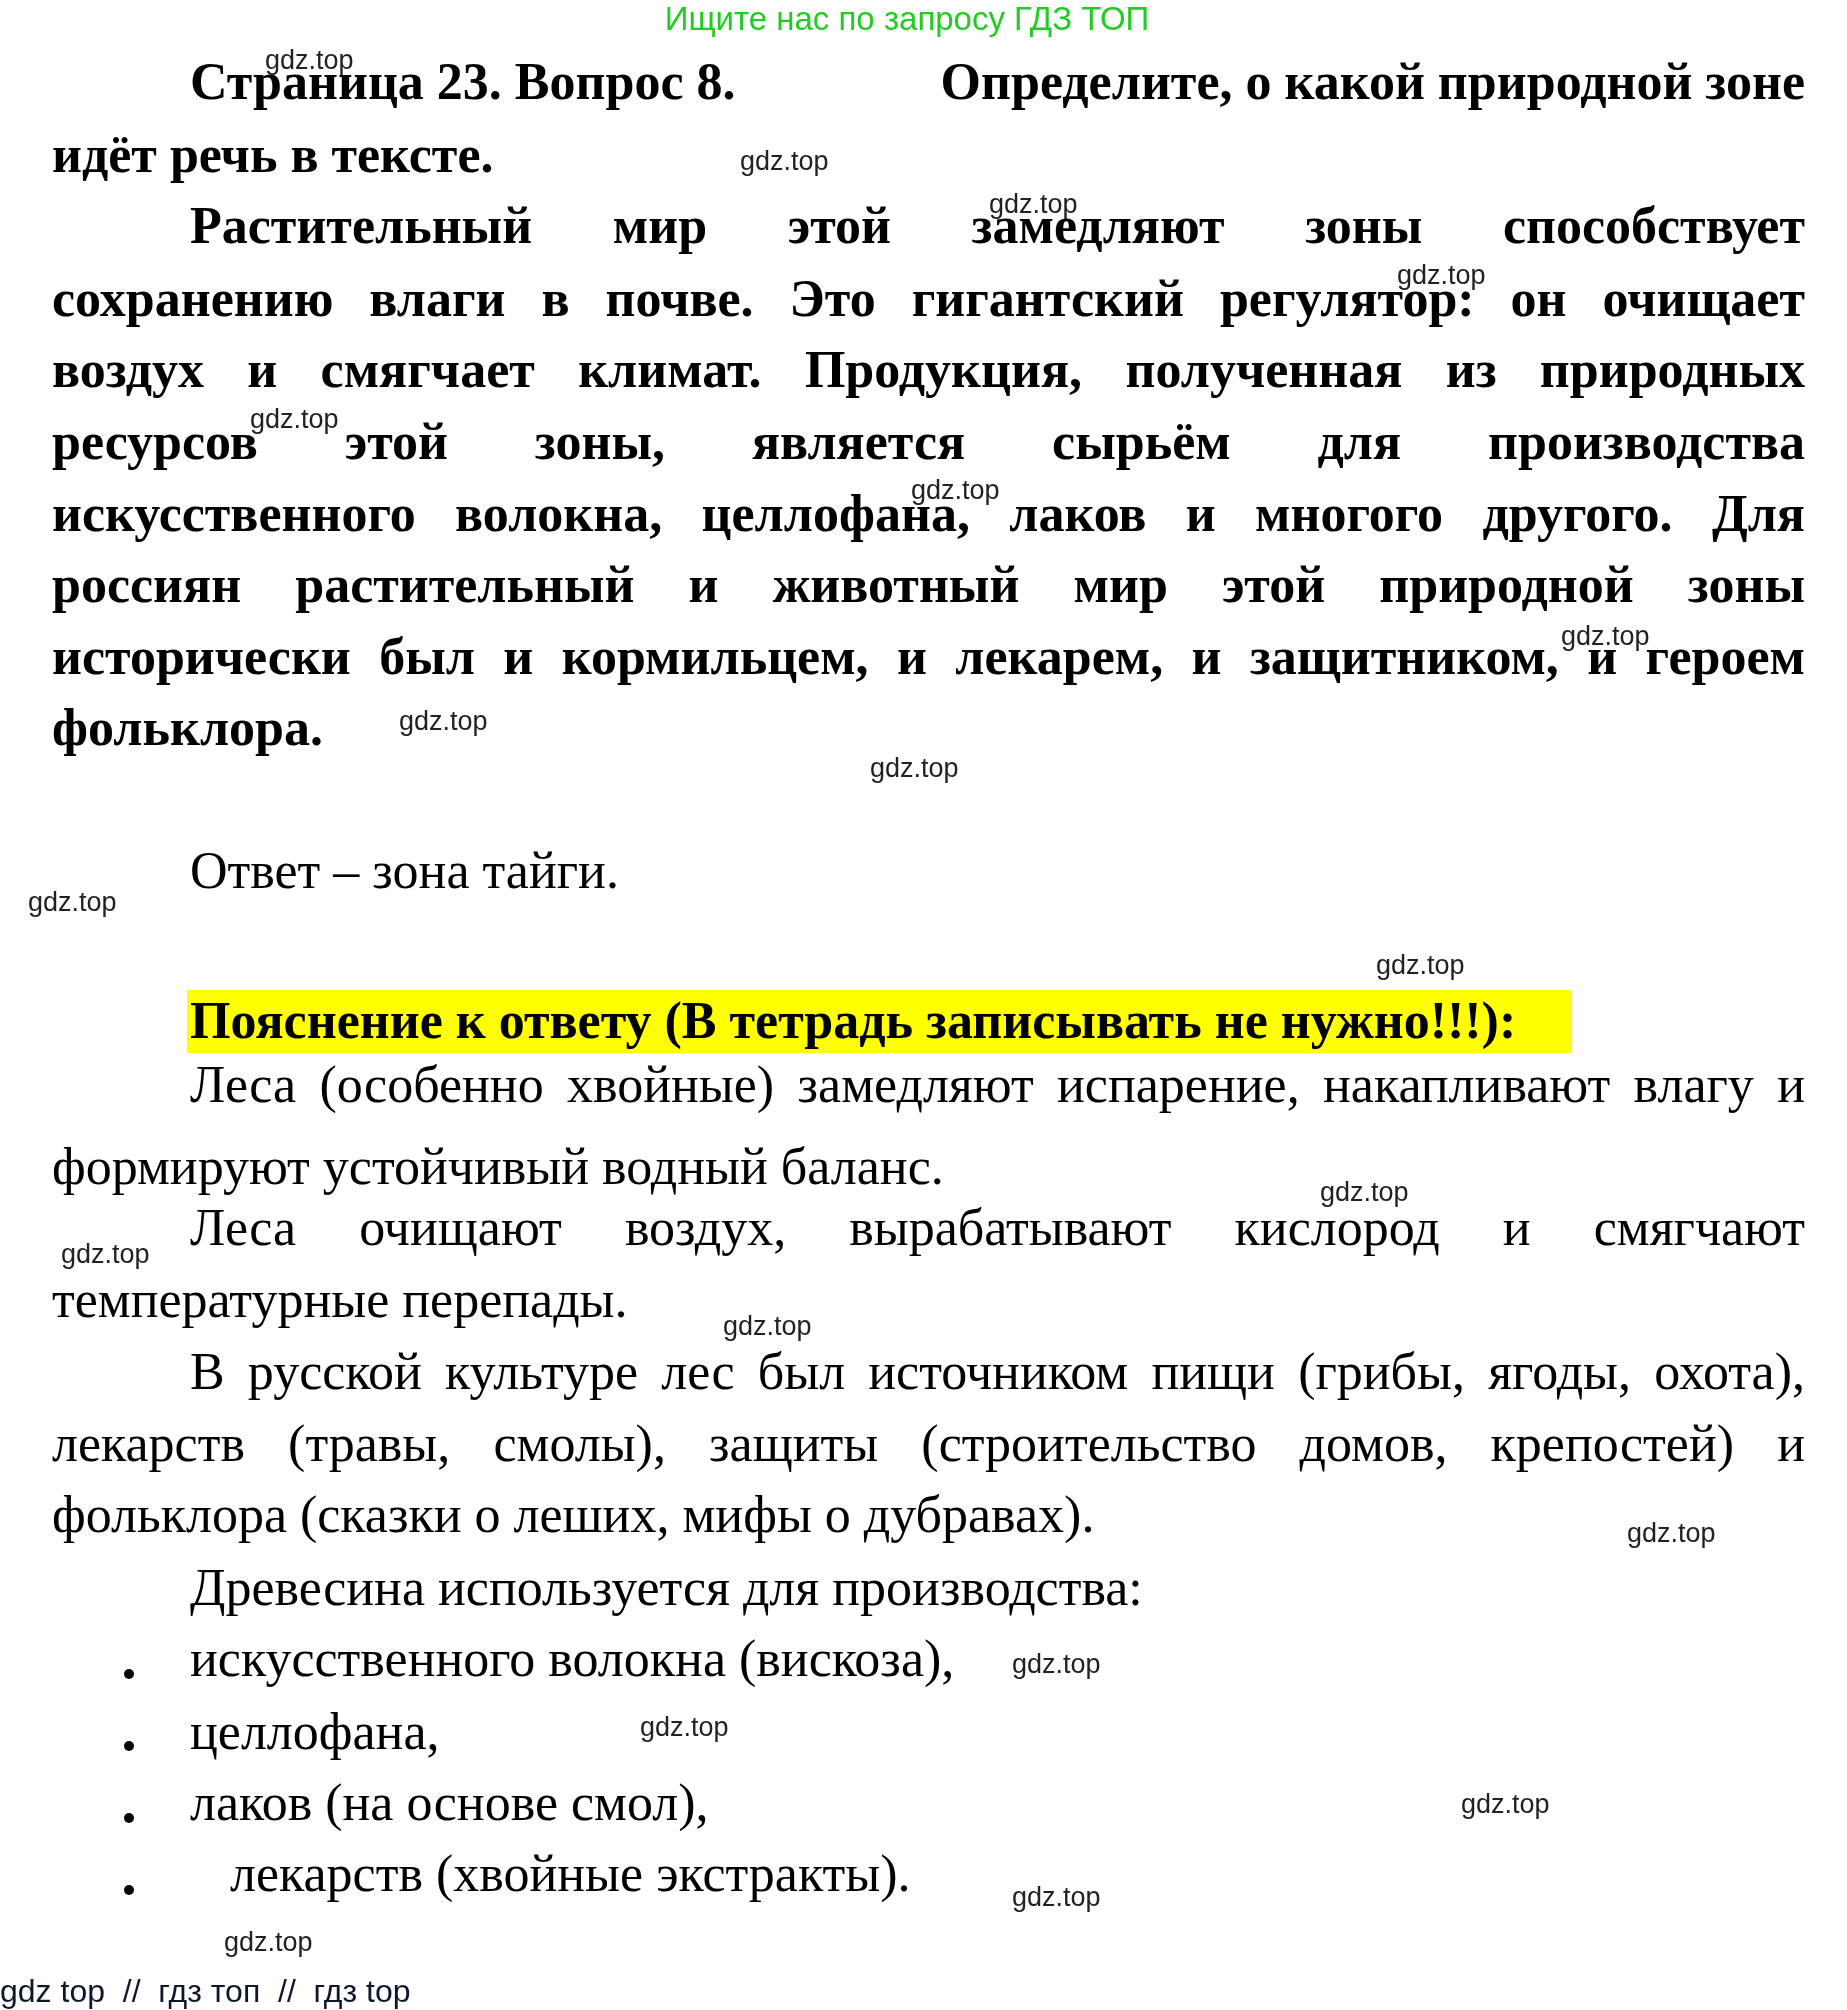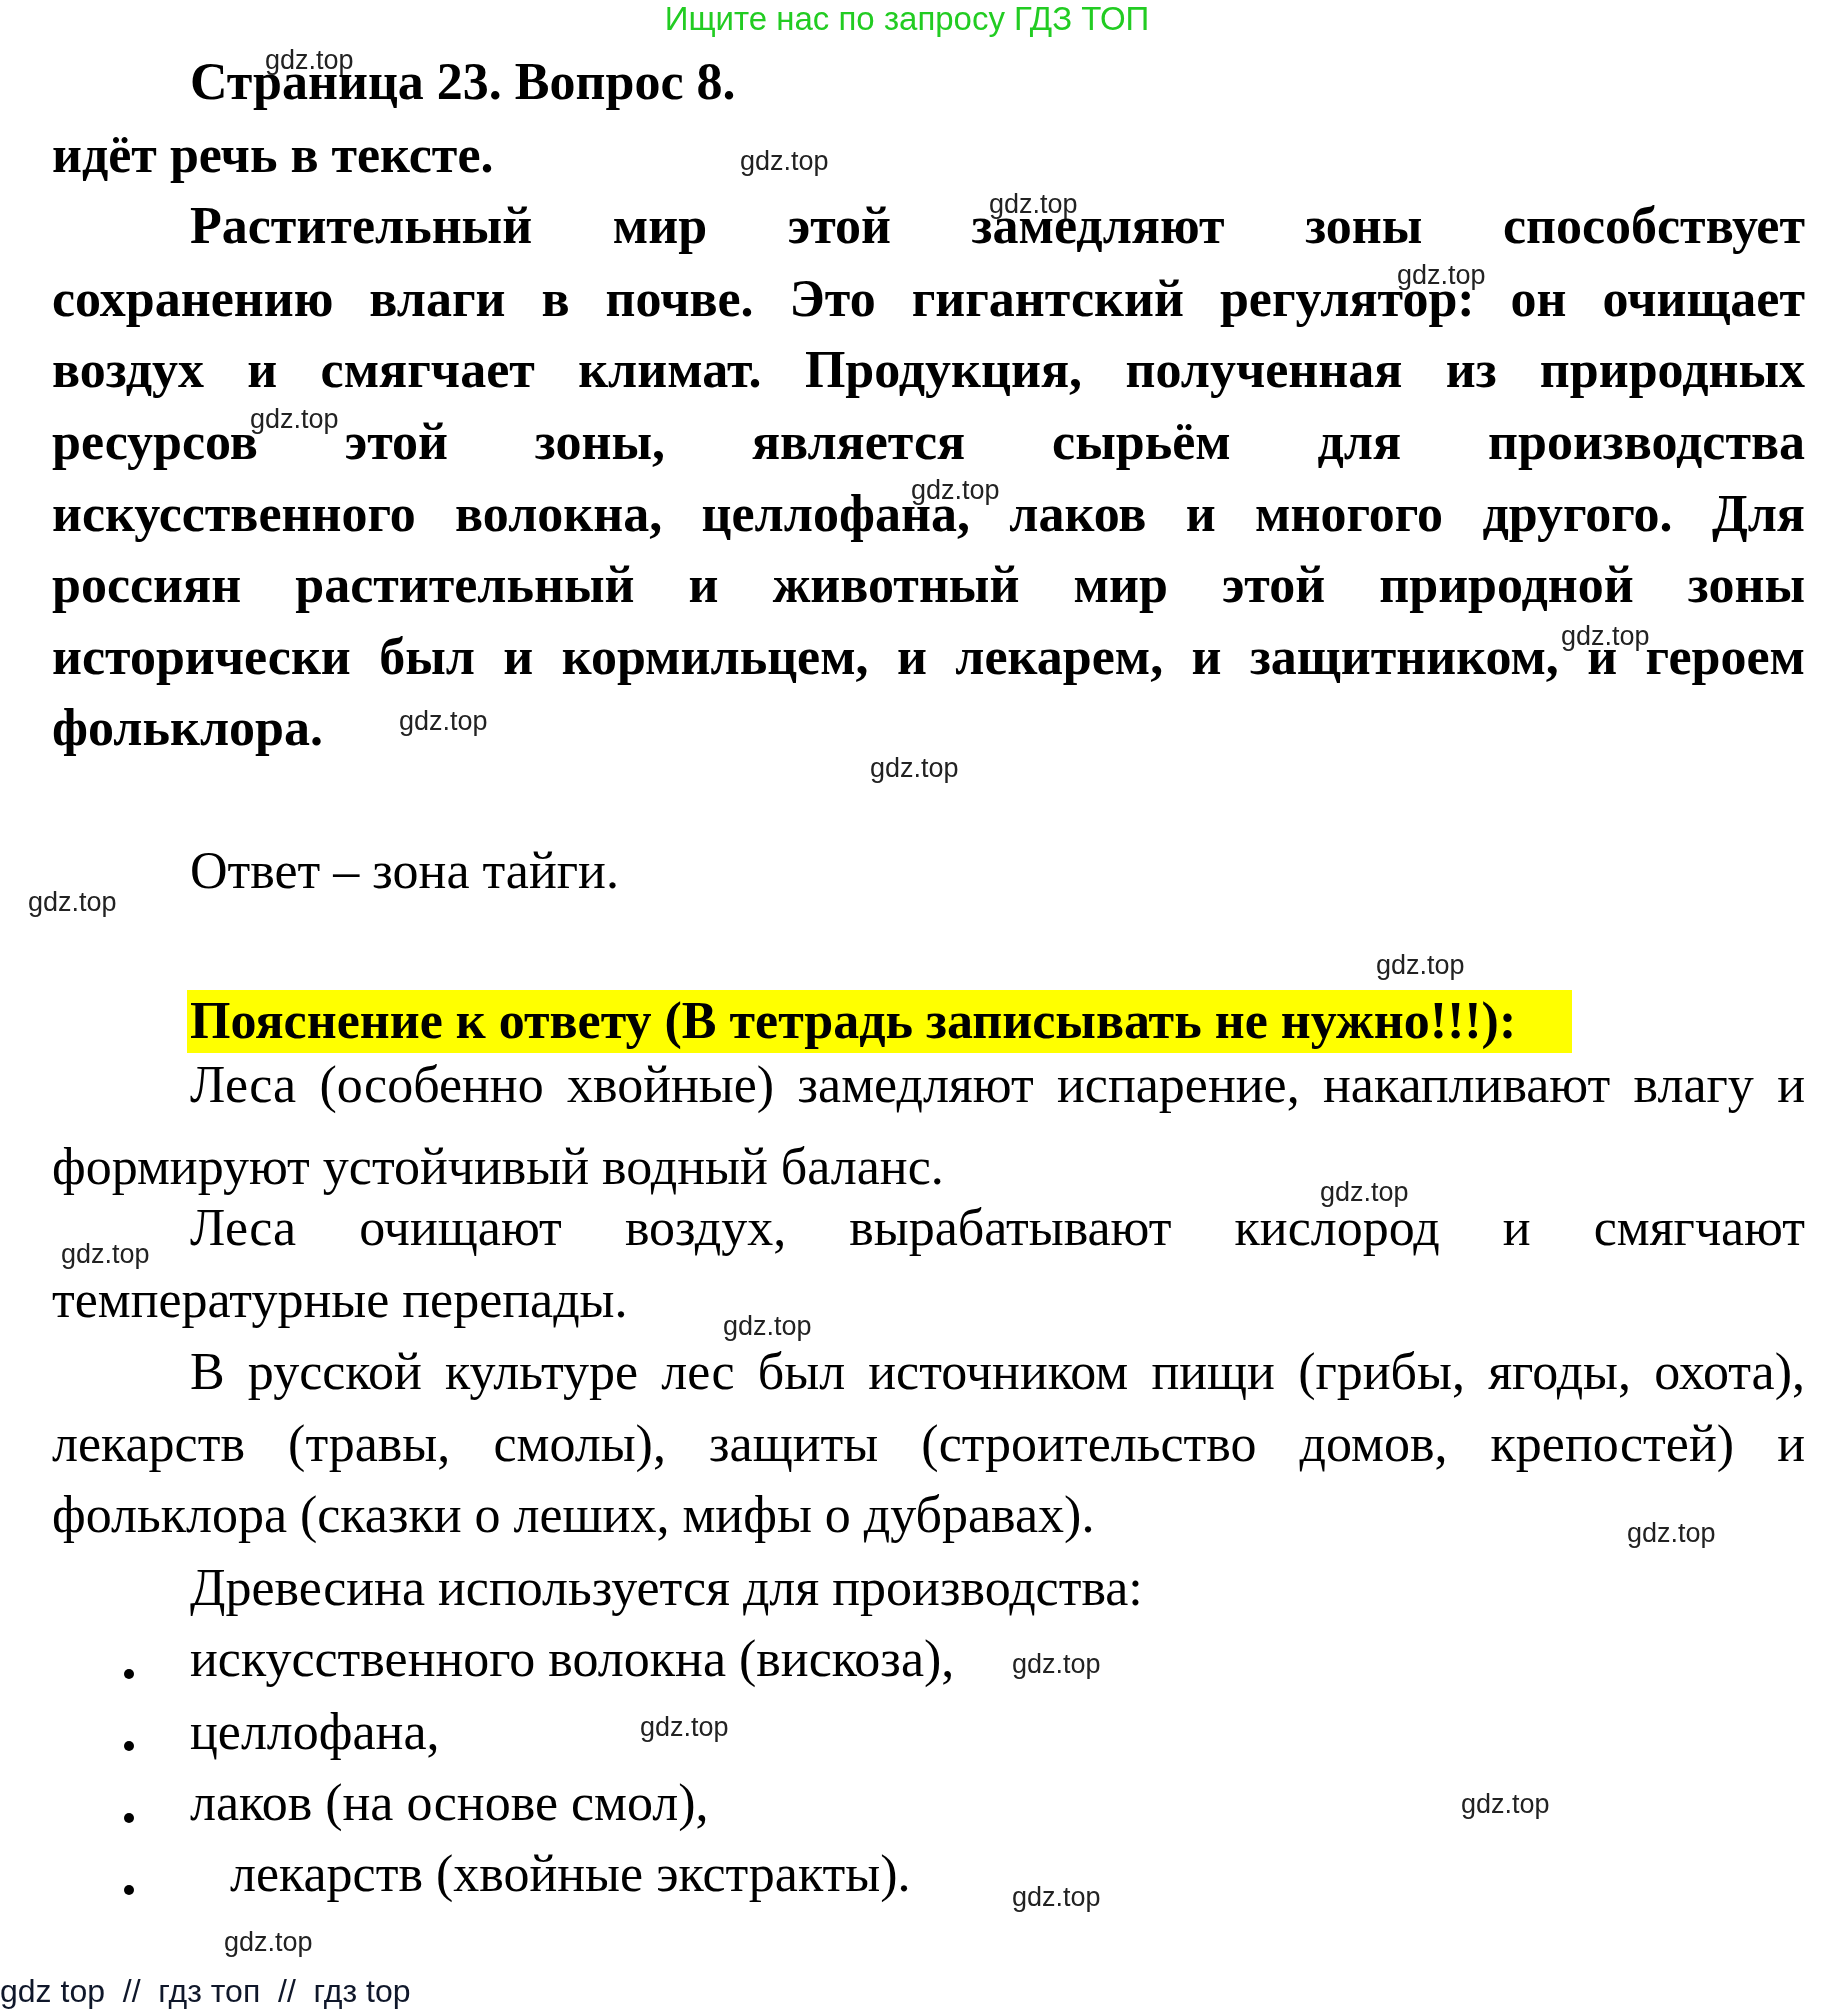--- a/index.html
+++ b/index.html
@@ -41,20 +41,21 @@
     font-size: 32px; line-height: 35px; color: #0f172a; white-space: pre;
   }
 </style>
 </head>
 <body>
 
 <div class="top-banner">Ищите нас по запросу ГДЗ ТОП</div>
 
 <div class="line serif bold" style="top:46px; left:190px; width:1615px; text-align:left; text-align-last:left;">
   <span>Страница 23. Вопрос 8.</span>
+  <span style="position:absolute; right:0; top:0;">Определите, о какой природной зоне</span>
 </div>
 <div class="line serif bold last" style="top:119px;">идёт речь в тексте.</div>
 <div class="line serif bold indent" style="top:190px;">Растительный мир этой замедляют зоны способствует</div>
 <div class="line serif bold" style="top:263px;">сохранению влаги в почве. Это гигантский регулятор: он очищает</div>
 <div class="line serif bold" style="top:334px;">воздух и смягчает климат. Продукция, полученная из природных</div>
 <div class="line serif bold" style="top:406px;">ресурсов этой зоны, является сырьём для производства</div>
 <div class="line serif bold" style="top:478px;">искусственного волокна, целлофана, лаков и многого другого. Для</div>
 <div class="line serif bold" style="top:549px;">россиян растительный и животный мир этой природной зоны</div>
 <div class="line serif bold" style="top:621px;">исторически был и кормильцем, и лекарем, и защитником, и героем</div>
 <div class="line serif bold last" style="top:692px;">фольклора.</div>

